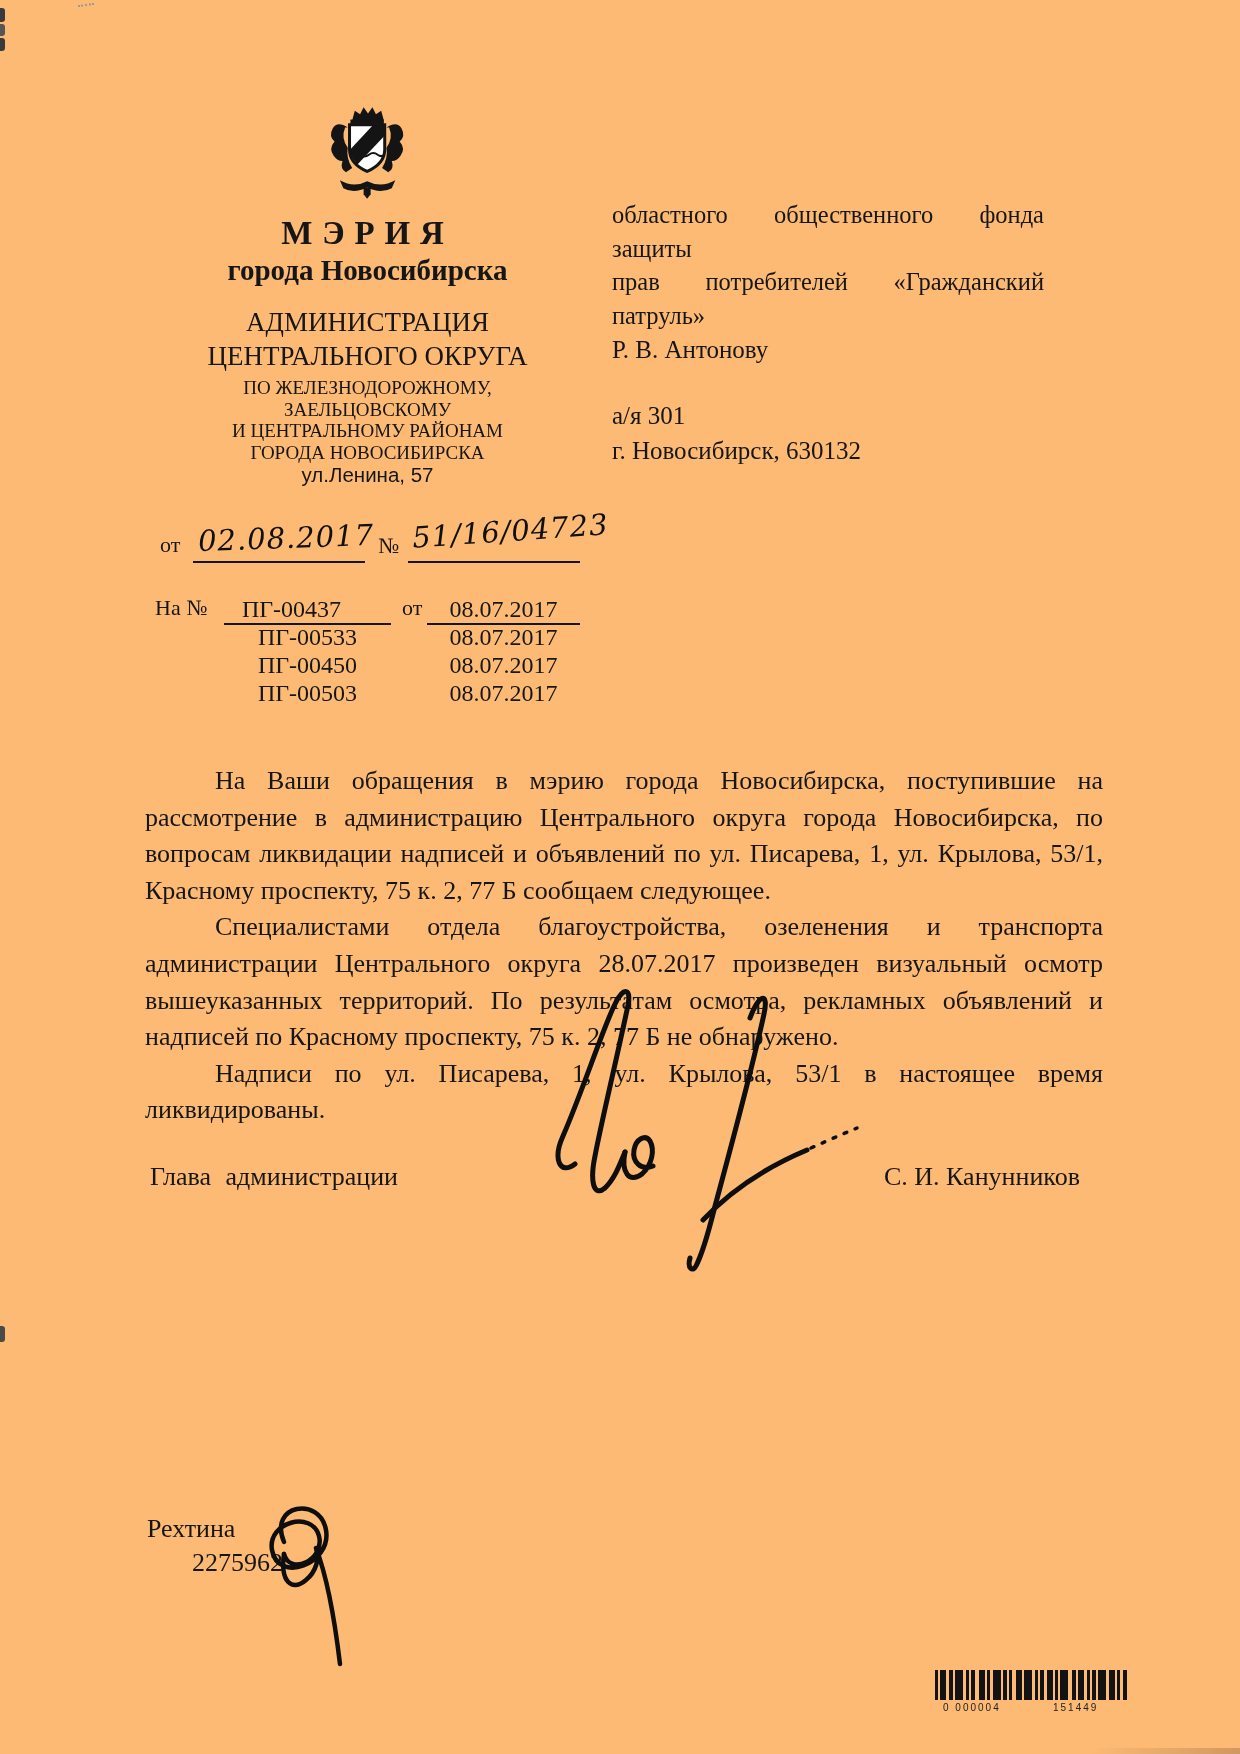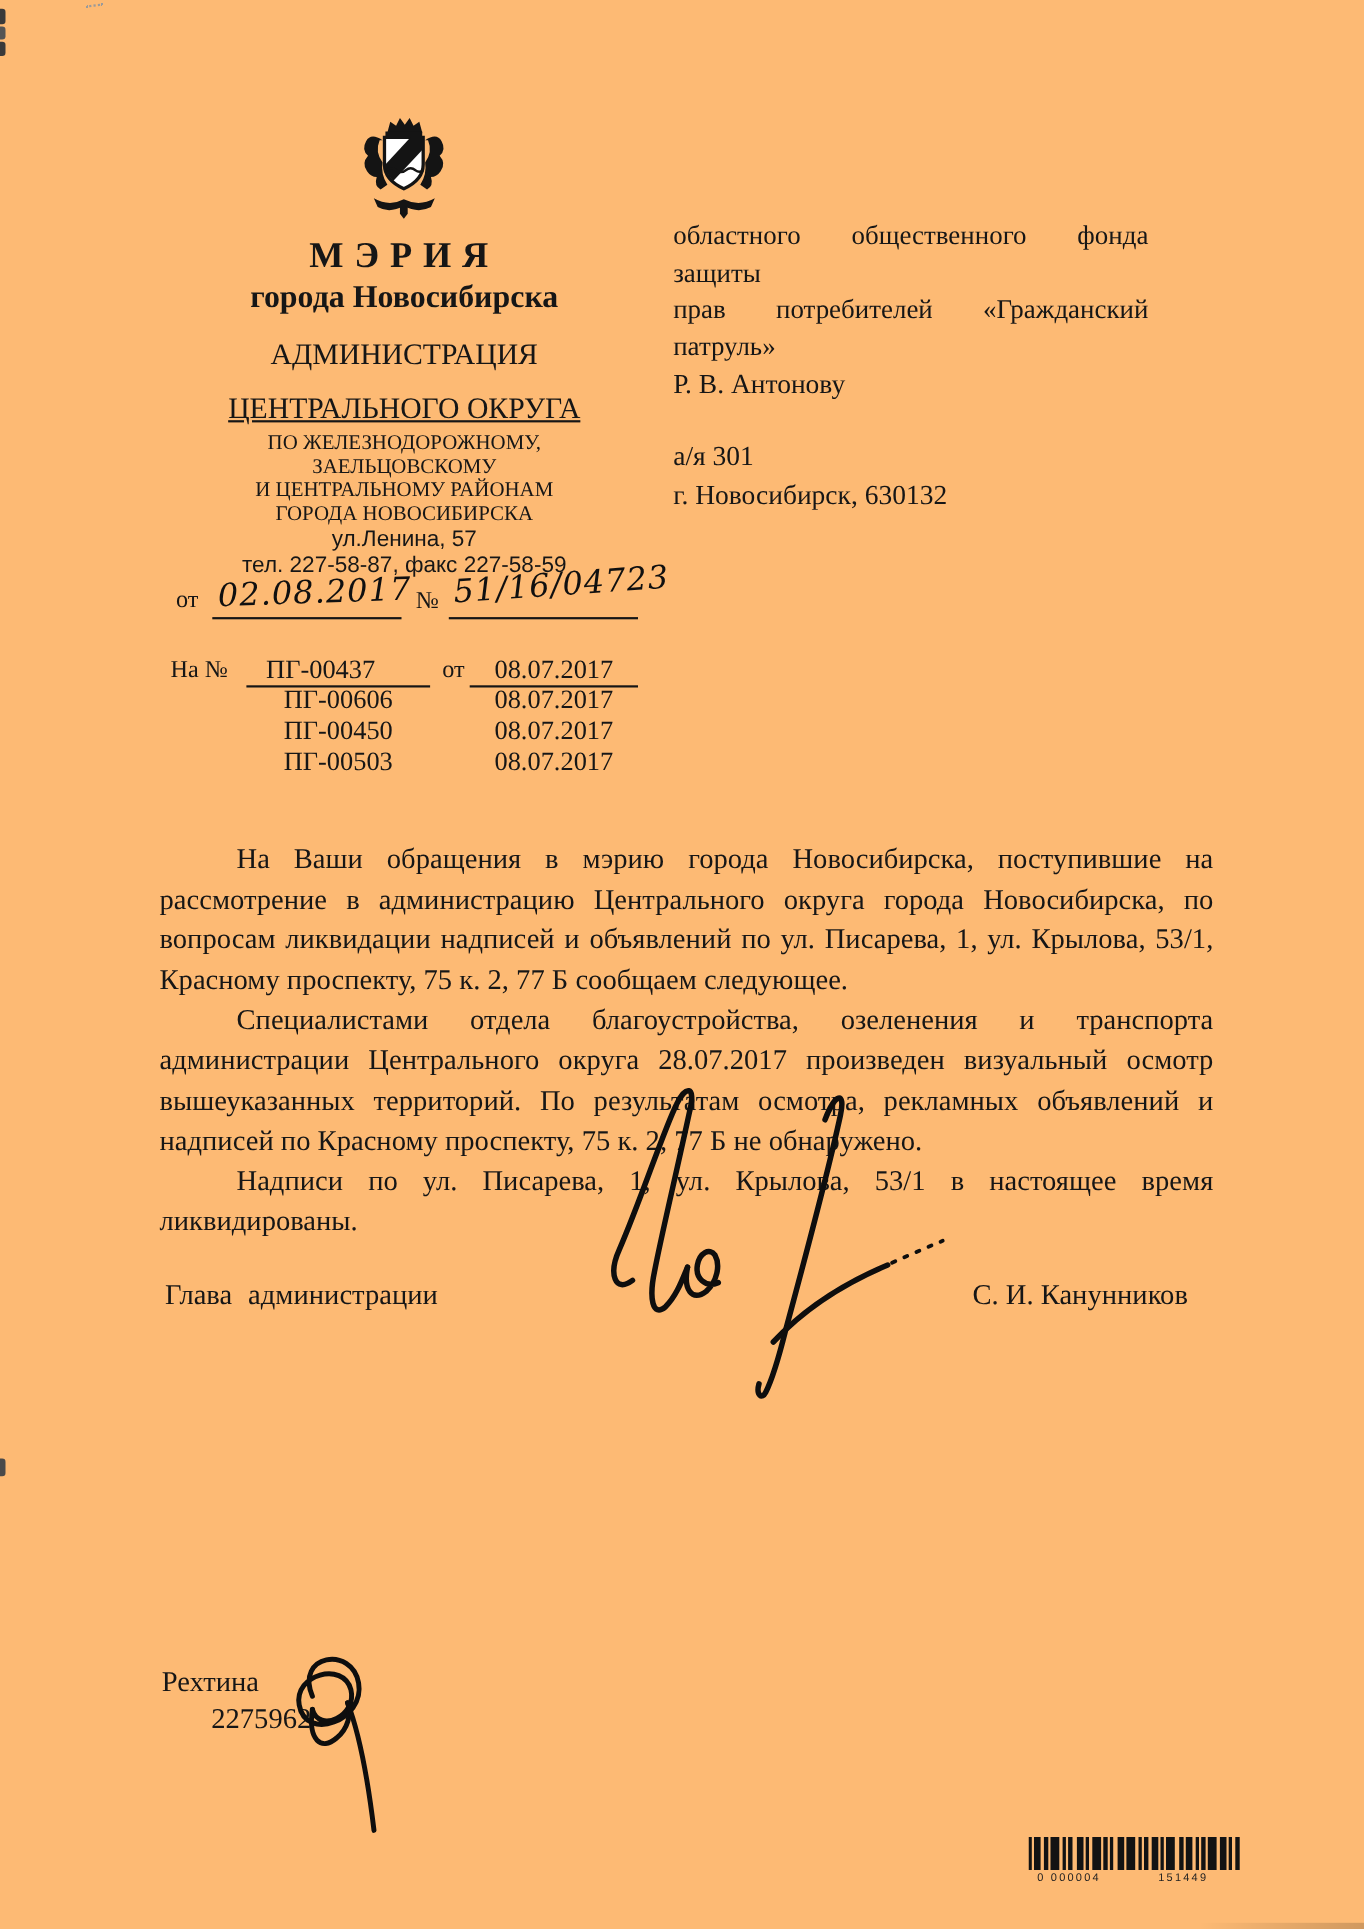--- a/index.html
+++ b/index.html
@@ -79,26 +79,25 @@
 
       <path d="M29,21 h40 v28 q0,16 -20,25 q-20,-9 -20,-25 z" fill="#ffffff" stroke="#141414" stroke-width="3.4"></path>
 
       <path d="M56,21 H69 V33 L38,66 Q31,59 29,50 Z" fill="#141414"></path>
 
       <path d="M31,55 q5,-4 10,0 q5,4 10,0 q5,-4 10,0 q4,3 8,0" stroke="#141414" stroke-width="2.4" fill="none"></path>
     </svg>
     <div class="org-name1">МЭРИЯ</div>
     <div class="org-name2">города Новосибирска</div>
     <div class="dept1">АДМИНИСТРАЦИЯ</div>
-    <div class="dept1" style="margin-top:16px;text-decoration:underline;">ЦЕНТРАЛЬНОГО ОКРУГА</div>
+    <div class="dept1" style="margin-top:1px;">ЦЕНТРАЛЬНОГО ОКРУГА</div>
     <div class="dept-sm dept-sm1">ПО ЖЕЛЕЗНОДОРОЖНОМУ, ЗАЕЛЬЦОВСКОМУ</div>
     <div class="dept-sm">И ЦЕНТРАЛЬНОМУ РАЙОНАМ</div>
     <div class="dept-sm">ГОРОДА НОВОСИБИРСКА</div>
     <div class="addr">ул.Ленина, 57</div>
-    <div class="addr">тел. 227-58-87, факс 227-58-59</div>
   </div>
 
   <div class="addressee">
     <div class="jline">областного общественного фонда защиты</div>
     <div class="jline">прав потребителей «Гражданский патруль»</div>
   </div>
   <div class="addressee-name">Р. В. Антонову</div>
   <div class="addressee-box">а/я 301</div>
   <div class="addressee-city">г. Новосибирск, 630132</div>
 
@@ -109,21 +108,21 @@
   <div class="uline" style="left:408px;top:561px;width:172px;"></div>
   <span class="abs hand" style="left:412px;top:514px;transform:rotate(-4deg);">51/16/04723</span>
 
   <span class="abs lbl" style="left:155px;top:595px;">На №</span>
   <div class="uline" style="left:224px;top:623px;width:167px;"></div>
   <span class="abs refnum" style="left:208px;top:596px;width:167px;">ПГ-00437</span>
   <span class="abs lbl" style="left:402px;top:595px;">от</span>
   <div class="uline" style="left:427px;top:623px;width:153px;"></div>
   <span class="abs refdate" style="left:427px;top:596px;width:153px;">08.07.2017</span>
 
-  <span class="abs refnum" style="left:224px;top:624px;width:167px;">ПГ-00606</span>
+  <span class="abs refnum" style="left:224px;top:624px;width:167px;">ПГ-00533</span>
   <span class="abs refdate" style="left:427px;top:624px;width:153px;">08.07.2017</span>
   <span class="abs refnum" style="left:224px;top:652px;width:167px;">ПГ-00450</span>
   <span class="abs refdate" style="left:427px;top:652px;width:153px;">08.07.2017</span>
   <span class="abs refnum" style="left:224px;top:680px;width:167px;">ПГ-00503</span>
   <span class="abs refdate" style="left:427px;top:680px;width:153px;">08.07.2017</span>
 
   <div class="body-text">
     <p>На Ваши обращения в мэрию города Новосибирска, поступившие на рассмотрение в администрацию Центрального округа города Новосибирска, по вопросам ликвидации надписей и объявлений по ул. Писарева, 1, ул. Крылова, 53/1, Красному проспекту, 75 к. 2, 77 Б сообщаем следующее.</p>
     <p>Специалистами отдела благоустройства, озеленения и транспорта администрации Центрального округа 28.07.2017 произведен визуальный осмотр вышеуказанных территорий. По результатам осмотра, рекламных объявлений и надписей по Красному проспекту, 75 к. 2, 77 Б не обнаружено.</p>
     <p>Надписи по ул. Писарева, 1, ул. Крылова, 53/1 в настоящее время ликвидированы.</p>

